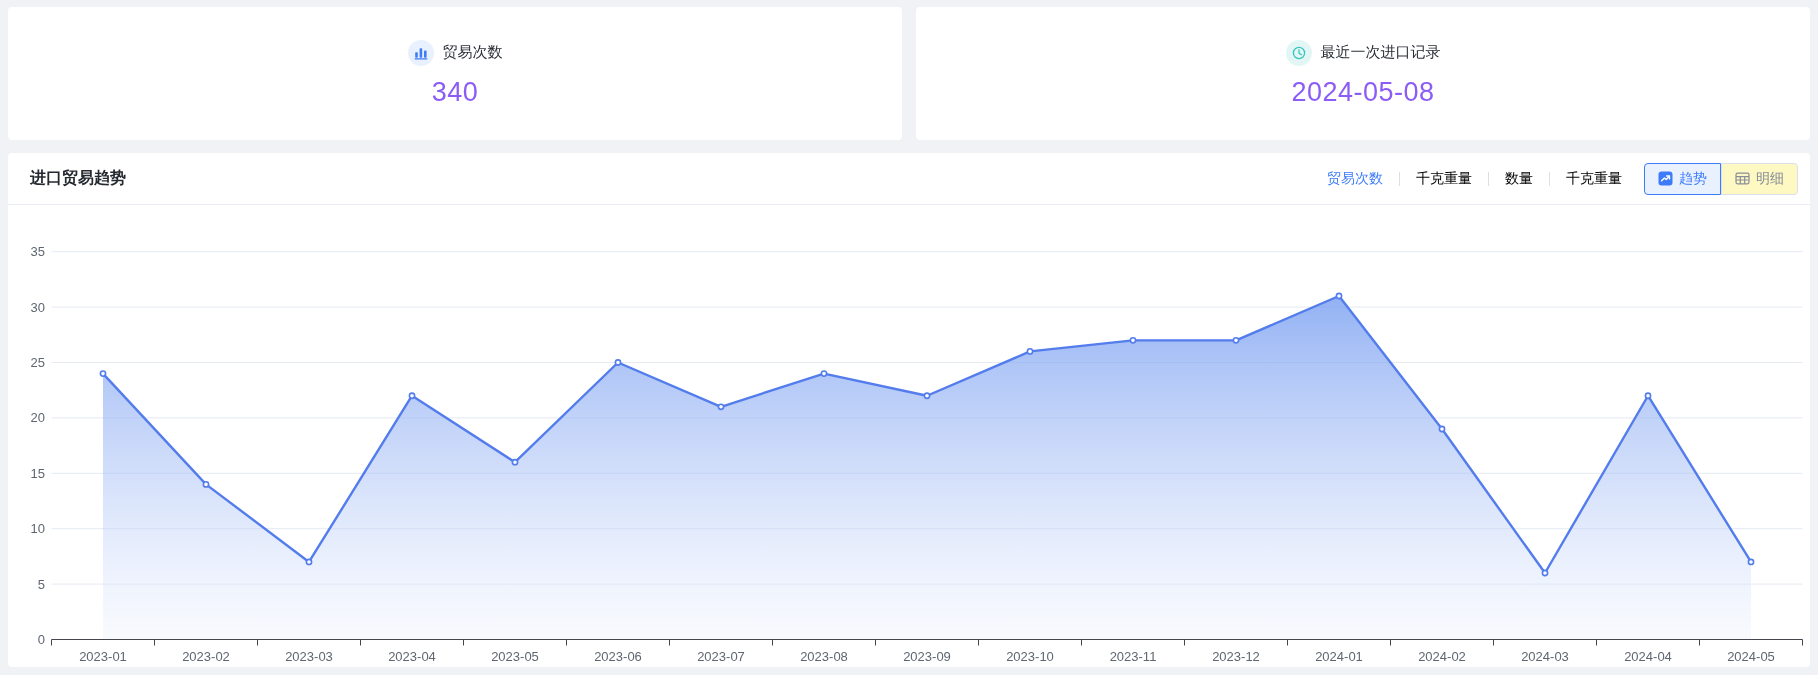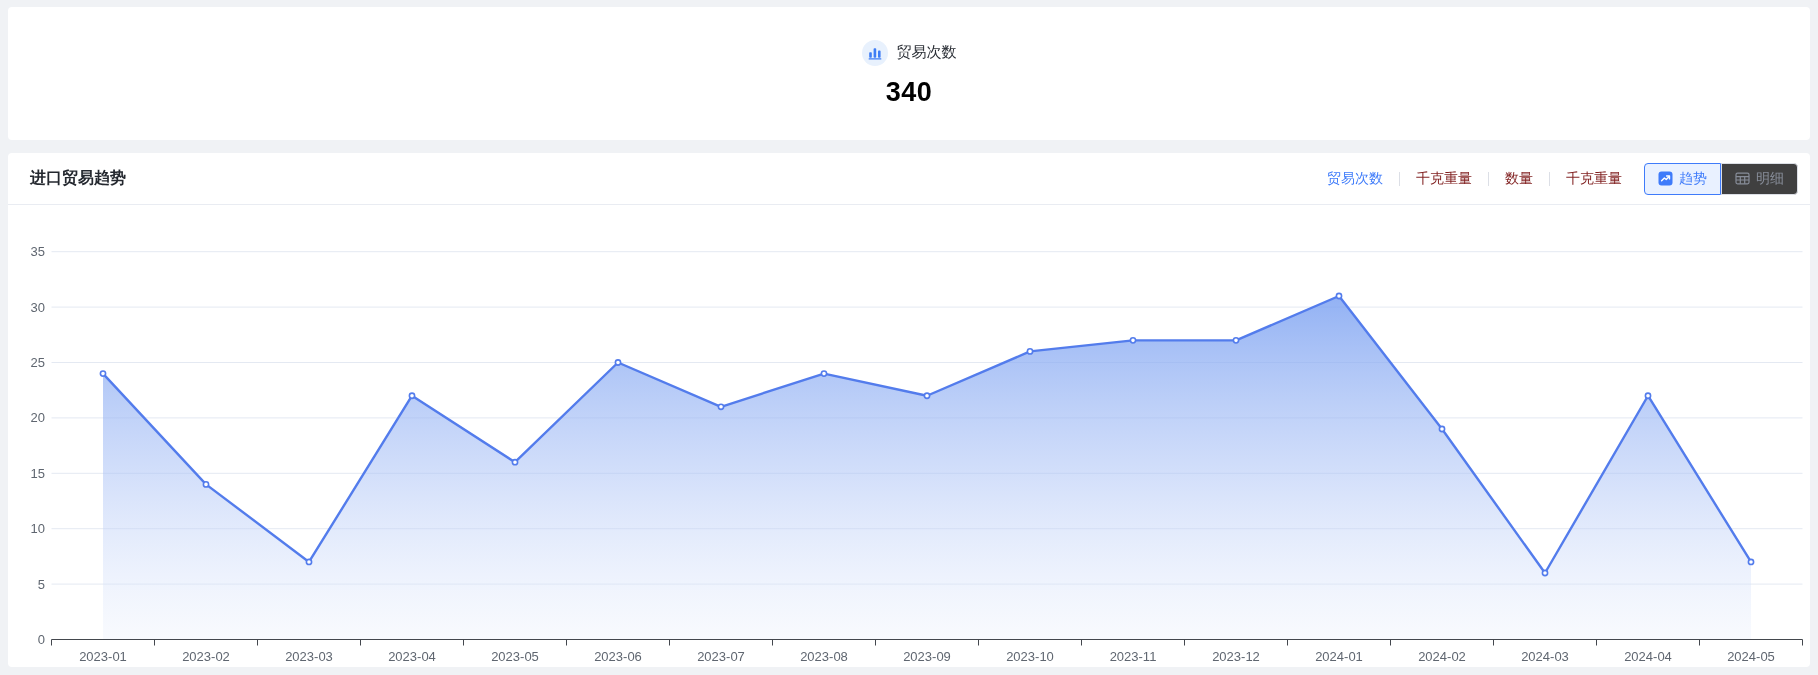--- a/index.html
+++ b/index.html
@@ -36,22 +36,22 @@
     display: flex; align-items: center; justify-content: center;
     flex: none;
   }
   .icon-circle.blue   { background: #e8f1fd; }
   .icon-circle.orange { background: #fdf3e5; }
   .icon-circle.teal   { background: #e2f7f5; }
   .card-label { font-size: 15px; color: #2b2f36; }
   .card-value {
     margin-top: 11px;
     font-size: 27px;
-    font-weight: 700;
-    color: #000000;
+    font-weight: 400;
+    color: #8b5cf6;
     letter-spacing: .5px;
   }
   
   .panel {
     margin: 13px 8px 0 8px;
     background: #ffffff;
     border-radius: 4px;
     height: 514px;
   }
   .panel-header {
@@ -67,41 +67,41 @@
     color: #24282f;
   }
   .header-right {
     margin-left: auto;
     display: flex;
     align-items: center;
   }
   .metric-tabs { display: flex; align-items: center; }
   .metric-tab {
     font-size: 14px;
-    color: #7f1d1d;
+    color: #000000;
     cursor: pointer;
     white-space: nowrap;
   }
   .metric-tab.active { color: #3e7bfa; }
   .tab-divider {
     width: 1px; height: 14px;
     background: #dcdfe6;
     margin: 0 16px;
   }
   .view-toggle {
     display: flex;
     margin-left: 22px;
   }
   .toggle-btn {
     height: 32px;
     padding: 0 13px;
     display: flex; align-items: center; gap: 6px;
     font-size: 14px;
     border: 1px solid #dcdfe6;
-    background: #404040;
+    background: #fef9c3;
     color: #878d99;
     cursor: pointer;
     white-space: nowrap;
   }
   .toggle-btn:first-child { border-radius: 4px 0 0 4px; font-family: Liberation Serif, serif; }
   .toggle-btn:last-child  { border-radius: 0 4px 4px 0; border-left-width: 0; }
   .toggle-btn.active {
     border: 1px solid #3e7bfa;
     background: #e9f1ff;
     color: #3e7bfa;
@@ -124,20 +124,32 @@
           <rect x="10" y="4.6" width="2.6" height="7.2" rx="0.8" fill="#3e7df5"></rect>
           <rect x="0.6" y="12.2" width="12.8" height="1.3" rx="0.6" fill="#3e7df5"></rect>
         </svg>
       </span>
       <span class="card-label">贸易次数</span>
     </div>
     <div class="card-value">340</div>
   </div>
 
 
+  <div class="card">
+    <div class="card-head">
+      <span class="icon-circle teal">
+        <svg width="14" height="14" viewBox="0 0 14 14" fill="none" stroke="#38c4be" stroke-width="1.3">
+          <circle cx="7" cy="7" r="5.6"></circle>
+          <path d="M7 4 v3.2 l2.3 1.4" stroke-linecap="round" stroke-linejoin="round"></path>
+        </svg>
+      </span>
+      <span class="card-label">最近一次进口记录</span>
+    </div>
+    <div class="card-value">2024-05-08</div>
+  </div>
 
 </div>
 
 <div class="panel">
 
   <div class="panel-header">
     <span class="panel-title">进口贸易趋势</span>
 
     <div class="header-right">
       <div class="metric-tabs">

